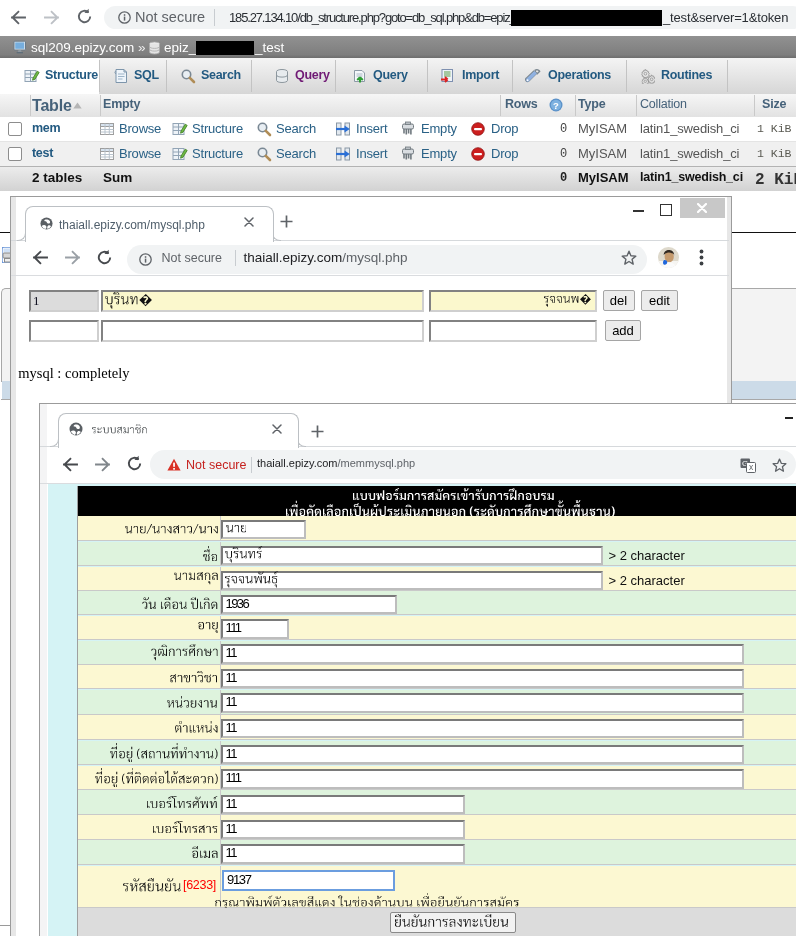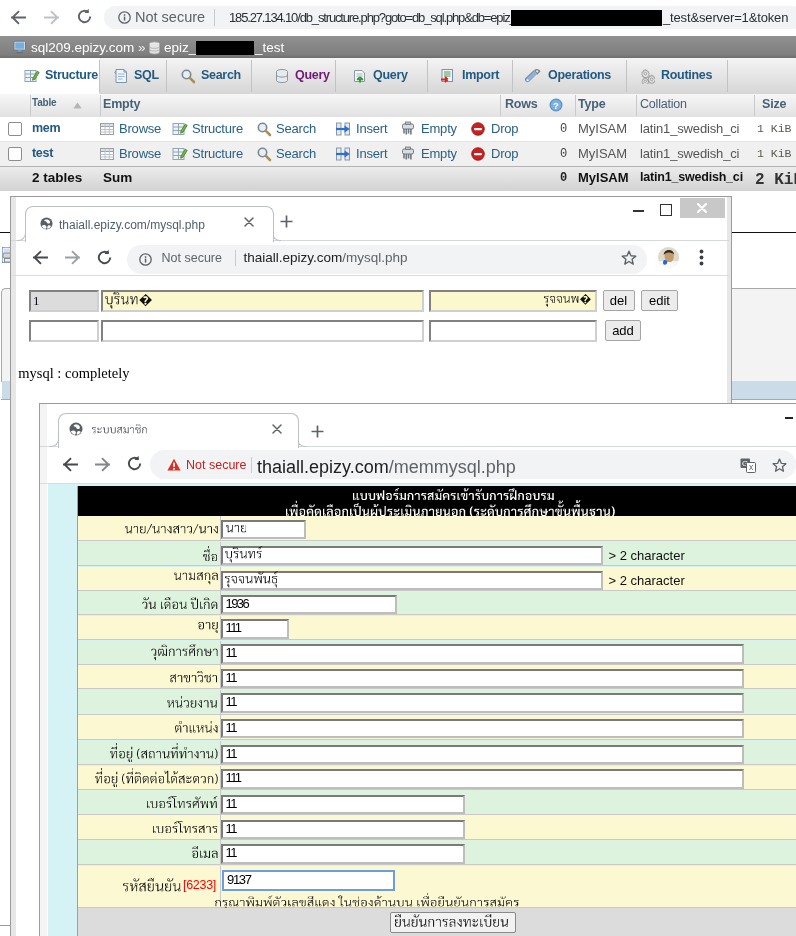--- a/index.html
+++ b/index.html
@@ -116,21 +116,21 @@
     </svg>
     <div class="a" style="left:727px;top:58px;width:69px;height:36px;background:linear-gradient(#f4f4f4,#d6d6d6)"></div>
     <div class="a" style="left:727px;top:60px;width:1px;height:32px;background:#c3c3c3"></div>
     <div class="a" style="left:0;top:94px;width:796px;height:23px;background:linear-gradient(#f6f6f6,#e2e2e2);border-bottom:1px solid #bdbdbd"></div>
     <div class="a" style="left:30px;top:95px;width:1px;height:21px;background:#c9c9c9"></div>
     <div class="a" style="left:100px;top:95px;width:1px;height:21px;background:#c9c9c9"></div>
     <div class="a" style="left:500px;top:95px;width:1px;height:21px;background:#c9c9c9"></div>
     <div class="a" style="left:575px;top:95px;width:1px;height:21px;background:#c9c9c9"></div>
     <div class="a" style="left:636px;top:95px;width:1px;height:21px;background:#c9c9c9"></div>
     <div class="a" style="left:754px;top:95px;width:1px;height:21px;background:#c9c9c9"></div>
-    <div class="tx" style="left:32px;top:97px;font-size:10px;letter-spacing:-0.2px;font-weight:bold;color:#46627a">Table</div>
+    <div class="tx" style="left:32px;top:97px;font-size:16px;letter-spacing:-0.2px;font-weight:bold;color:#46627a">Table</div>
     <div class="tx" style="left:103px;top:97px;font-size:12.5px;letter-spacing:-0.2px;font-weight:bold;color:#46627a">Empty</div>
     <div class="tx" style="left:505px;top:97px;font-size:12.5px;letter-spacing:-0.2px;font-weight:bold;color:#46627a">Rows</div>
     <div class="tx" style="left:578px;top:97px;font-size:12.5px;letter-spacing:-0.2px;font-weight:bold;color:#46627a">Type</div>
     <div class="tx" style="left:640px;top:97px;font-size:12.5px;letter-spacing:-0.2px;font-weight:normal;color:#46627a">Collation</div>
     <div class="tx" style="left:762px;top:97px;font-size:12.5px;letter-spacing:-0.2px;font-weight:bold;color:#46627a">Size</div>
     <svg class="ic" style="left:73px;top:102px" width="9" height="7" viewBox="0 0 9 7">
       <path d="M4.5 0.5 L8.7 6.5 H0.3 Z" fill="#b5b5b5"></path>
     </svg>
     <svg class="ic" style="left:549px;top:98px" width="14" height="14" viewBox="0 0 14 14">
       <circle cx="7" cy="7" r="6.5" fill="#5a91c8"></circle>
@@ -362,21 +362,21 @@
       <path d="M12.7 0.8 L12.7 5.1 L8.4 5.1 Z" fill="#46494d"></path>
     </svg>
     <div class="a" style="left:110.9px;top:46.9px;width:646px;height:29px;border-radius:14.5px;background:#f1f3f4"></div>
     <svg class="ic" style="left:127px;top:54px" width="14" height="14" viewBox="0 0 14 14">
       <path d="M7 0.8 L13.6 12.6 H0.4 Z" fill="#d93025"></path>
       <rect x="6.2" y="4.6" width="1.7" height="4.2" fill="#fff"></rect>
       <rect x="6.2" y="10" width="1.7" height="1.7" fill="#fff"></rect>
     </svg>
     <div class="tx" style="left:146.5px;top:54px;font-size:12.5px;color:#c5221f">Not secure</div>
     <div class="a" style="left:211.5px;top:53px;width:1px;height:16px;background:#c8ccd0"></div>
-    <div class="tx" style="left:217.5px;top:53px;font-size:18px;color:#202124">thaiall.epizy.com<span style="color:#5f6368">/memmysql.php</span></div>
+    <div class="tx" style="left:217.5px;top:53px;font-size:11px;color:#202124">thaiall.epizy.com<span style="color:#5f6368">/memmysql.php</span></div>
     <svg class="ic" style="left:700px;top:54.5px" width="16" height="15" viewBox="0 0 16 15">
       <rect x="0.5" y="0.5" width="9.5" height="9.5" rx="1" fill="#5f6368"></rect>
       <text x="5.2" y="8" font-size="8" fill="#fff" text-anchor="middle" font-family="Liberation Sans">G</text>
       <rect x="6.5" y="4.5" width="9" height="10" rx="1" fill="#fff" stroke="#5f6368" stroke-width="1"></rect>
       <text x="11" y="12.2" font-size="8.5" fill="#5f6368" text-anchor="middle" font-family="Liberation Sans">x</text>
     </svg>
     <svg class="ic" style="left:732px;top:54px" width="15" height="15" viewBox="0 0 16 16">
       <path d="M8 1.2 L9.9 5.7 14.8 6.1 11.1 9.3 12.2 14.1 8 11.5 3.8 14.1 4.9 9.3 1.2 6.1 6.1 5.7 Z" stroke="#5f6368" stroke-width="1.4" fill="none" stroke-linejoin="round"></path>
     </svg>
     <div class="a" style="left:0;top:79px;width:758px;height:1px;background:#dadcdf"></div>

